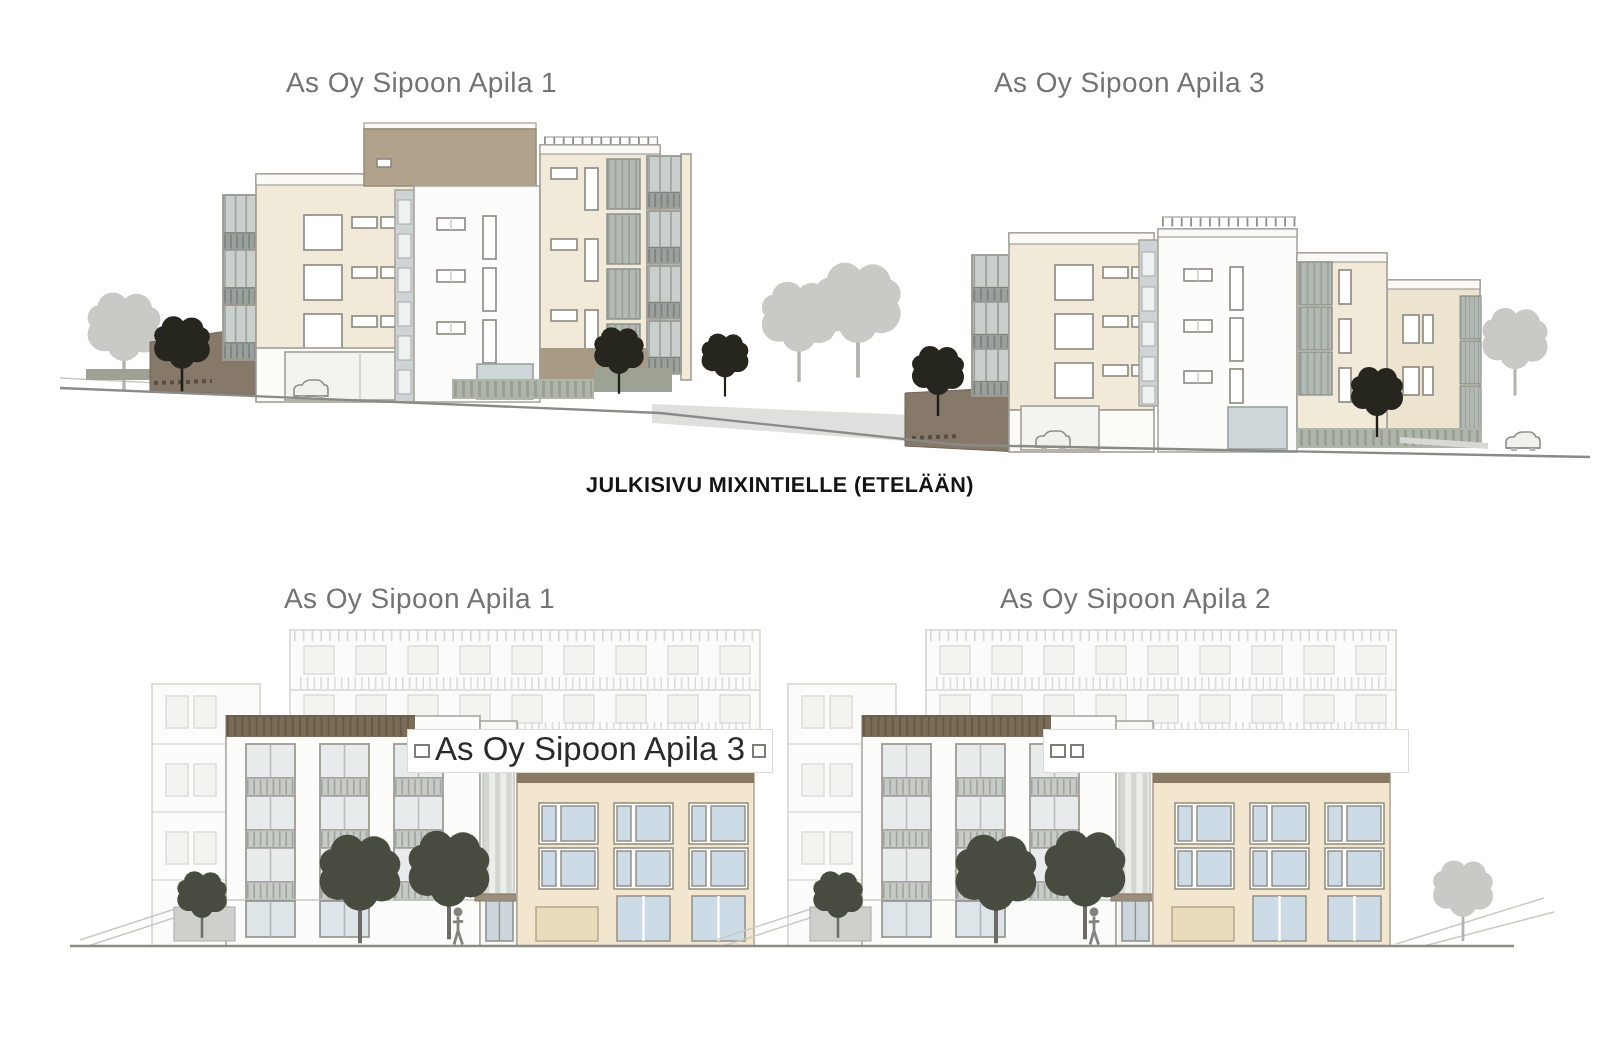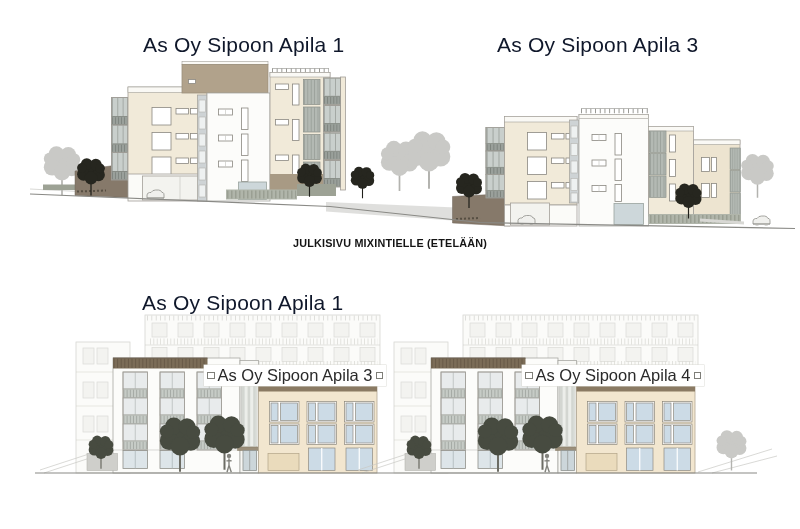--- a/index.html
+++ b/index.html
@@ -1,18 +1,18 @@
 <!DOCTYPE html>
 <html style="--cream: #f1ead9; --cream2: #ede4d0; --taupe: #b1a28b; --beige: #f2e6cf; --cornice: #7b6c57; --band: #8a7a63; --dark_wall: #86796a; --window: #ccdbe6; --ink: #2e2e2e;"><head>
 <meta charset="utf-8">
 <style>
   html,body{margin:0;padding:0;background:#fff;}
   .sheet{position:relative;width:800px;height:529px;background:#fff;overflow:hidden;
          font-family:"Liberation Sans",sans-serif;}
-  .title{position:absolute;font-size:21px;color:#0f172a;text-align:center;
+  .title{position:absolute;font-size:14px;color:#737373;
          white-space:nowrap;letter-spacing:.2px;}
   .caption{position:absolute;left:40px;width:700px;text-align:center;font-size:10.8px;
          font-weight:700;color:#141414;letter-spacing:.2px;}
   .flabel{position:absolute;height:21px;background:#fff;display:flex;align-items:center;
          padding:0 2px;font-size:16.5px;color:#2a2a2a;white-space:nowrap;
          box-shadow:0 0 0 .5px #dcdcd6;}
   .flabel .sq{width:5.5px;height:5.5px;border:1px solid #7e7e78;background:#fff;flex:none;margin:0 1px;}
   .flabel .txt{flex:1;text-align:center;}
   svg{position:absolute;left:0;top:0;}
   .o{stroke:#a29f98;stroke-width:.8;fill:none;}
@@ -399,26 +399,26 @@
         </g>
     <line x1="35" y1="473" x2="757" y2="473" class="ground"></line>
   </g>
 </svg>
 
 <div class="title" style="left:143px;top:33px;width:200px">As Oy Sipoon Apila 1</div>
 <div class="title" style="left:497px;top:33px;width:200px">As Oy Sipoon Apila 3</div>
 <div class="caption" style="top:237px">JULKISIVU MIXINTIELLE (ETELÄÄN)</div>
 
 <div class="title" style="left:142px;top:291px;width:200px">As Oy Sipoon Apila 1</div>
+<div class="title" style="left:500px;top:291px;width:200px">As Oy Sipoon Apila 2</div>
 
 <div class="flabel" style="left:204px;top:365px;width:178px">
   <span class="sq"></span>
   <span class="txt">As Oy Sipoon Apila 3</span>
   <span class="sq"></span>
 </div>
 <div class="flabel" style="left:522px;top:365px;width:178px">
   <span class="sq"></span>
-  <span class="txt">As Oy Sipoon Apila 4</span>
   <span class="sq"></span>
 </div>
 
 
 </div>
 
 </body></html>

